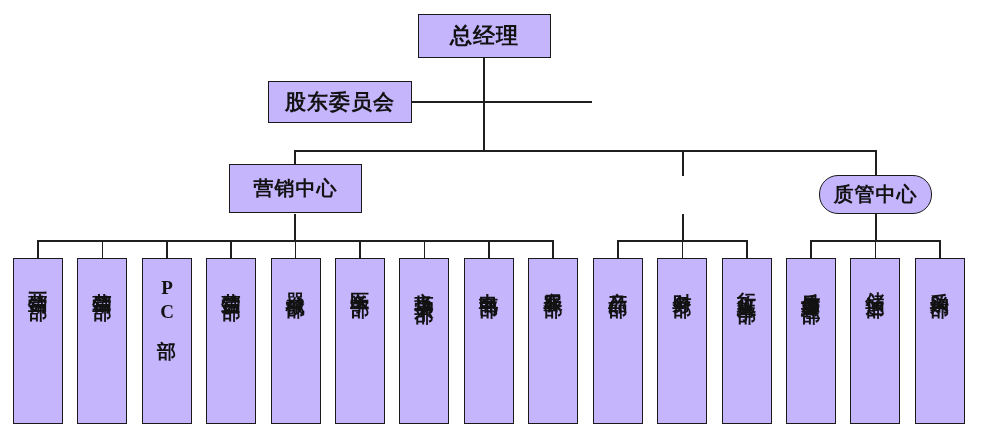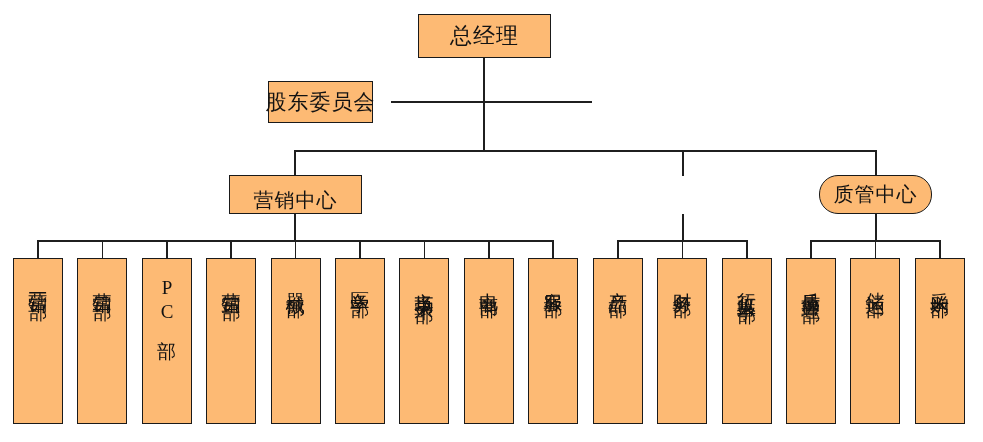--- a/index.html
+++ b/index.html
@@ -17,26 +17,27 @@
     height: 442px;
     background: #ffffff;
     overflow: hidden;
   }
 
   
   .node {
     position: absolute;
     box-sizing: border-box;
     border: 1.6px solid #1a1a1a;
-    background: #fdba74;
+    background: #c4b5fd;
     display: flex;
     align-items: center;
     justify-content: center;
     color: #121212;
     z-index: 3;
+    font-weight: bold;
   }
   .node .label {
     display: block;
     text-align: center;
     line-height: 1.18;
     white-space: nowrap;
   }
 
   
   .node.horiz .label {
@@ -74,34 +75,34 @@
 <body>
 
 <div id="chart-root">
 
   <div class="node horiz lvl1" style="left:418px; top:14px; width:133px; height:44px;">
     <span class="label">总经理</span>
   </div>
 
   <div class="ln v" style="left:483px; top:58px; height:93px;"></div>
 
-  <div class="node horiz lvl2" style="left:268px; top:81px; width:105px; height:42px;">
+  <div class="node horiz lvl2" style="left:268px; top:81px; width:144px; height:42px;">
     <span class="label">股东委员会</span>
   </div>
 
 
   <div class="ln h" style="left:391px; top:101px; width:201px;"></div>
 
   <div class="ln h" style="left:294px; top:150px; width:582px;"></div>
 
   <div class="ln v" style="left:294px; top:150px; height:26px;"></div>
   <div class="ln v" style="left:682px; top:150px; height:26px;"></div>
   <div class="ln v" style="left:875px; top:150px; height:26px;"></div>
 
-  <div class="node horiz lvl3" style="left:229px; top:175px; width:133px; height:39px;align-items:flex-end;">
+  <div class="node horiz lvl3" style="left:229px; top:164px; width:133px; height:49px;">
     <span class="label">营销中心</span>
   </div>
 
 
   <div class="node horiz lvl3" style="left:819px; top:175px; width:113px; height:39px;border-radius:19px;">
     <span class="label">质管中心</span>
   </div>
 
   <div class="ln v" style="left:294px; top:214px; height:27px;"></div>
   <div class="ln v" style="left:682px; top:214px; height:27px;"></div>

